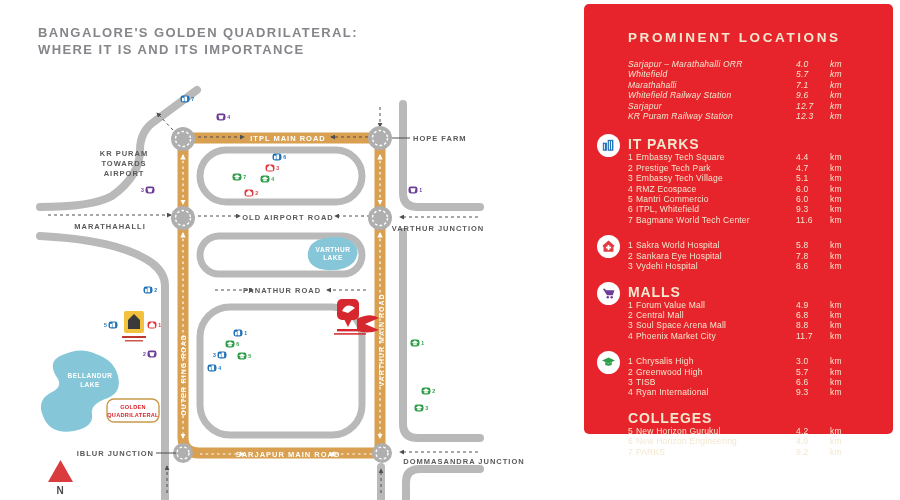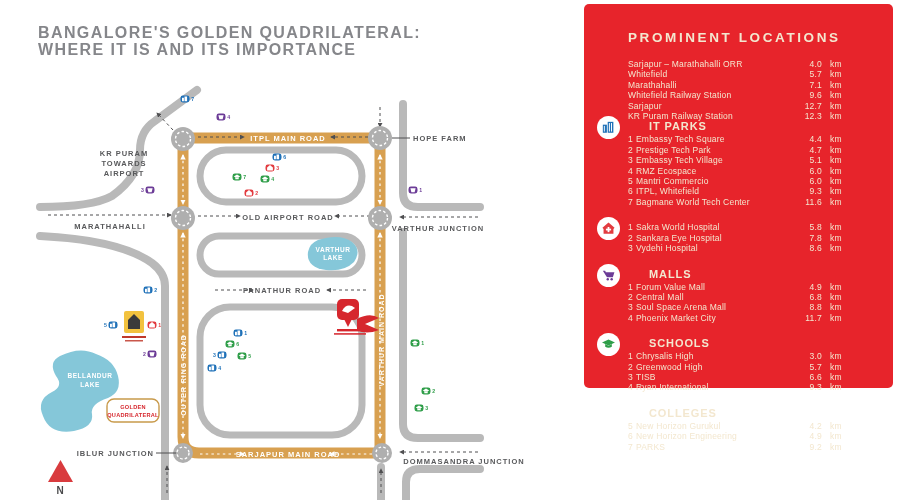--- a/index.html
+++ b/index.html
@@ -1,20 +1,20 @@
 <!DOCTYPE html>
 <html><head>
 <meta charset="utf-8">
 <style>
   html,body{margin:0;padding:0;background:#fff;width:900px;height:500px;overflow:hidden;
     font-family:"Liberation Sans",sans-serif;}
   #stage{position:relative;width:900px;height:500px;background:#fff;}
 
   
-  .map-title{position:absolute;left:38px;top:24px;color:#85868A;font-size:16px;
+  .map-title{position:absolute;left:38px;top:24px;color:#85868A;font-size:13px;
     letter-spacing:1.4px;line-height:17px;font-weight:bold;}
   #map-svg{position:absolute;left:0;top:0;}
 
   .road-gray{stroke:#B9B9B9;stroke-width:8;fill:none;stroke-linecap:round;}
   .block{stroke:#B9B9B9;stroke-width:7;fill:none;}
   .road-gold{stroke:#D8A050;stroke-width:11;fill:none;stroke-linecap:butt;}
   .lake{fill:#85C7D9;}
   .rb-outer{fill:#AFAFAF;}
   .rb-inner{fill:none;stroke:#fff;stroke-width:1.4;stroke-dasharray:2.6,2.2;}
   .dash-dark{stroke:#4F4F51;stroke-width:1;stroke-dasharray:3,3;fill:none;}
@@ -25,31 +25,31 @@
   .t-left{text-anchor:start;}
   .t-right{text-anchor:end;}
   .t-white{fill:#FFFFFF;font-weight:bold;font-size:7.5px;letter-spacing:1px;text-anchor:middle;}
   .t-rot{fill:#FFFFFF;font-weight:bold;font-size:7px;letter-spacing:1px;text-anchor:middle;}
   .t-lake{fill:#FFFFFF;font-weight:bold;font-size:6.5px;letter-spacing:.5px;text-anchor:middle;}
   .t-gq{fill:#D6272E;font-weight:bold;font-size:5.6px;letter-spacing:.3px;text-anchor:middle;}
   .t-n{fill:#4A4A4C;font-weight:bold;font-size:10px;text-anchor:middle;}
   .mk-num{font-weight:bold;font-size:5.2px;}
 
   
-  .panel{position:absolute;left:584px;top:4px;width:309px;height:384px;background:#E7242B;
+  .panel{position:absolute;left:584px;top:4px;width:309px;height:430px;background:#E7242B;
     border-radius:5px;box-sizing:border-box;padding:26px 48px 0 44px;color:#F3E7CF;}
   .panel-title{font-size:13.5px;font-weight:bold;letter-spacing:2.6px;margin:0 0 14px 0;}
-  .p-rows{}
+  .p-rows{margin-bottom:18px;font-style:italic;}
   .p-row{display:flex;align-items:baseline;line-height:10.4px;font-size:8.5px;letter-spacing:.2px;}
   .p-num{width:8px;flex:none;}
   .p-name{flex:1;}
-  .p-val{width:26px;flex:none;text-align:right;}
+  .p-val{width:26px;flex:none;}
   .p-unit{width:15px;flex:none;margin-left:8px;}
   .section{position:relative;margin-bottom:15px;}
-  .sec-title{font-weight:bold;font-size:11px;letter-spacing:.9px;line-height:11px;margin-bottom:2px;margin-left:21px;}
+  .sec-title{font-weight:bold;font-size:14px;letter-spacing:.9px;line-height:11px;margin-bottom:2px;}
   .sec-icon{position:absolute;left:-31px;top:-5px;width:23px;height:23px;border-radius:50%;
     background:#fff;display:flex;align-items:center;justify-content:center;}
 </style>
 </head>
 <body>
 
 <div id="stage">
 
   <div class="map-title">
     <div>BANGALORE'S GOLDEN QUADRILATERAL:</div>
@@ -451,21 +451,20 @@
             <span class="p-unit">km</span>
           </div>
         </div>
         <div class="section">
           <span class="sec-icon">
             <svg width="17" height="17" viewBox="0 0 21 21" fill="#2F9E49">
               <path d="M10.5 4.2 L18.5 8 L10.5 11.8 L2.5 8 Z"></path>
               <path d="M6.4 10 L6.4 13.2 Q10.5 15.8 14.6 13.2 L14.6 10 L10.5 12 Z"></path>
             </svg>
           </span>
-          <div class="sec-title">SCHOOLS</div>
           <div class="p-row">
             <span class="p-num">1</span>
             <span class="p-name">Chrysalis High</span>
             <span class="p-val">3.0</span>
             <span class="p-unit">km</span>
           </div>
           <div class="p-row">
             <span class="p-num">2</span>
             <span class="p-name">Greenwood High</span>
             <span class="p-val">5.7</span>

